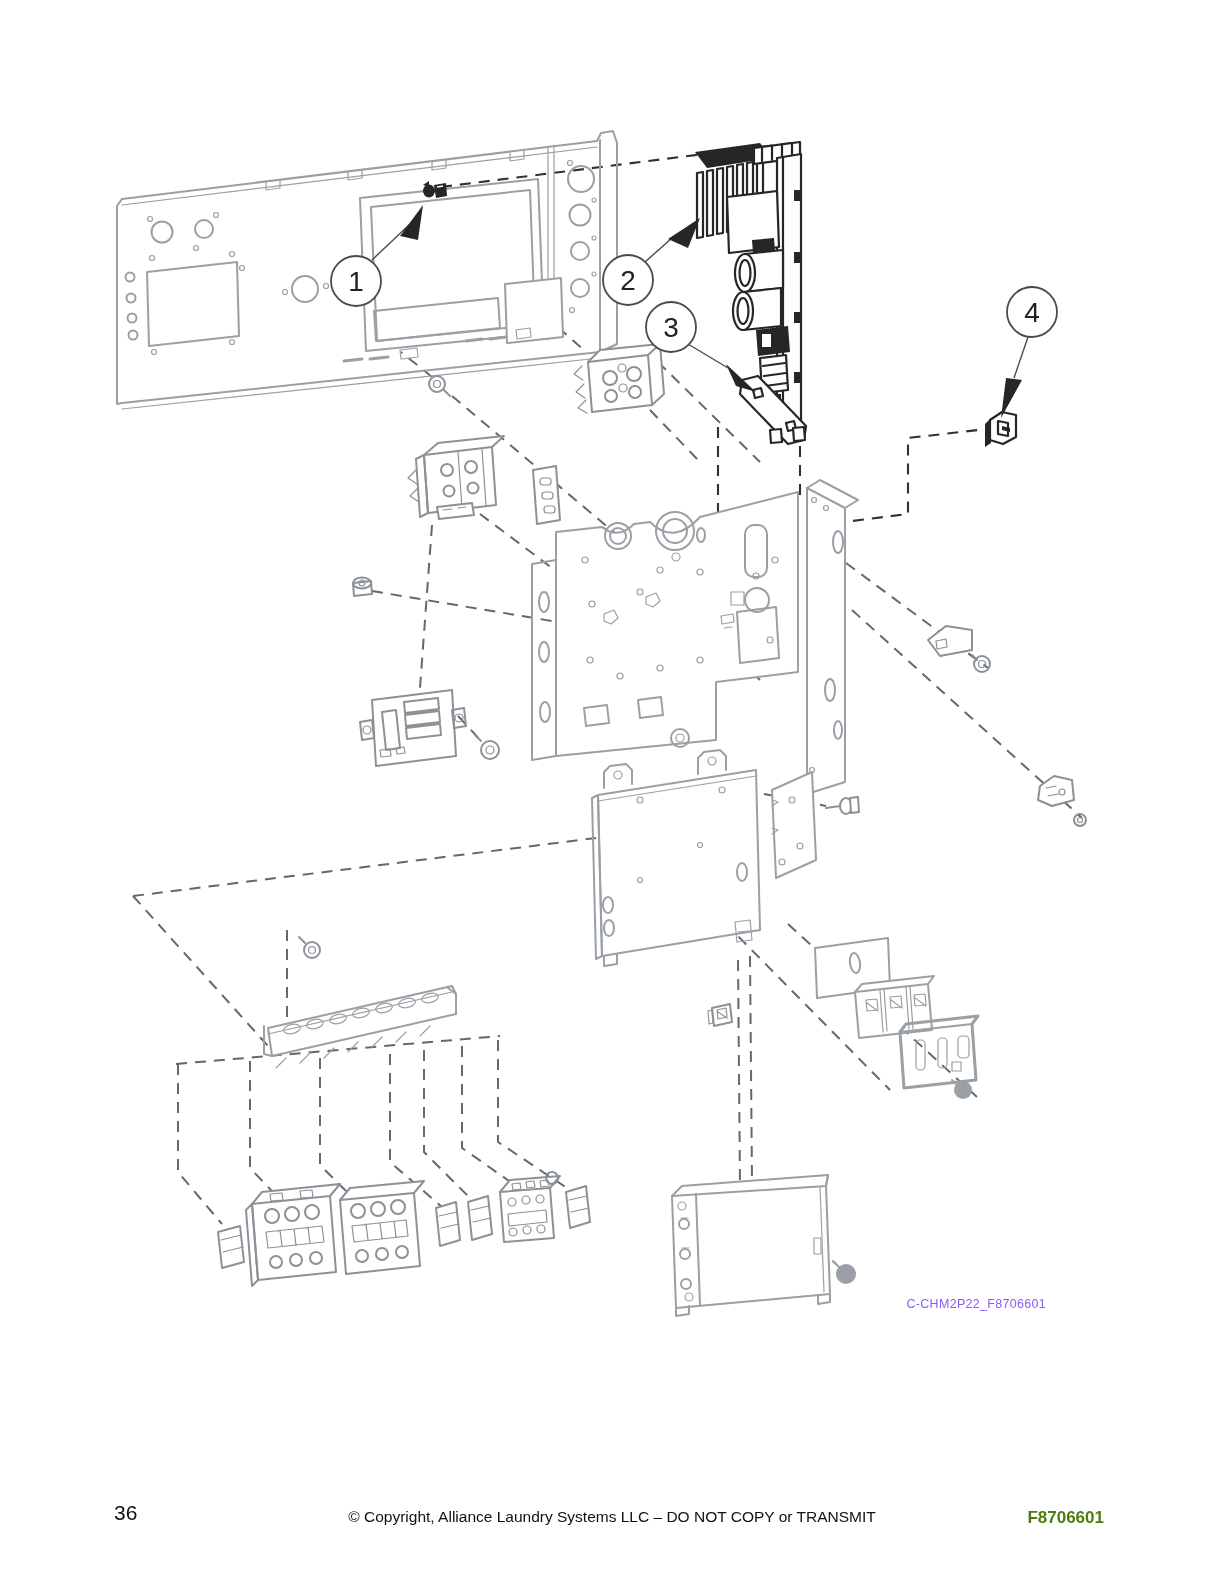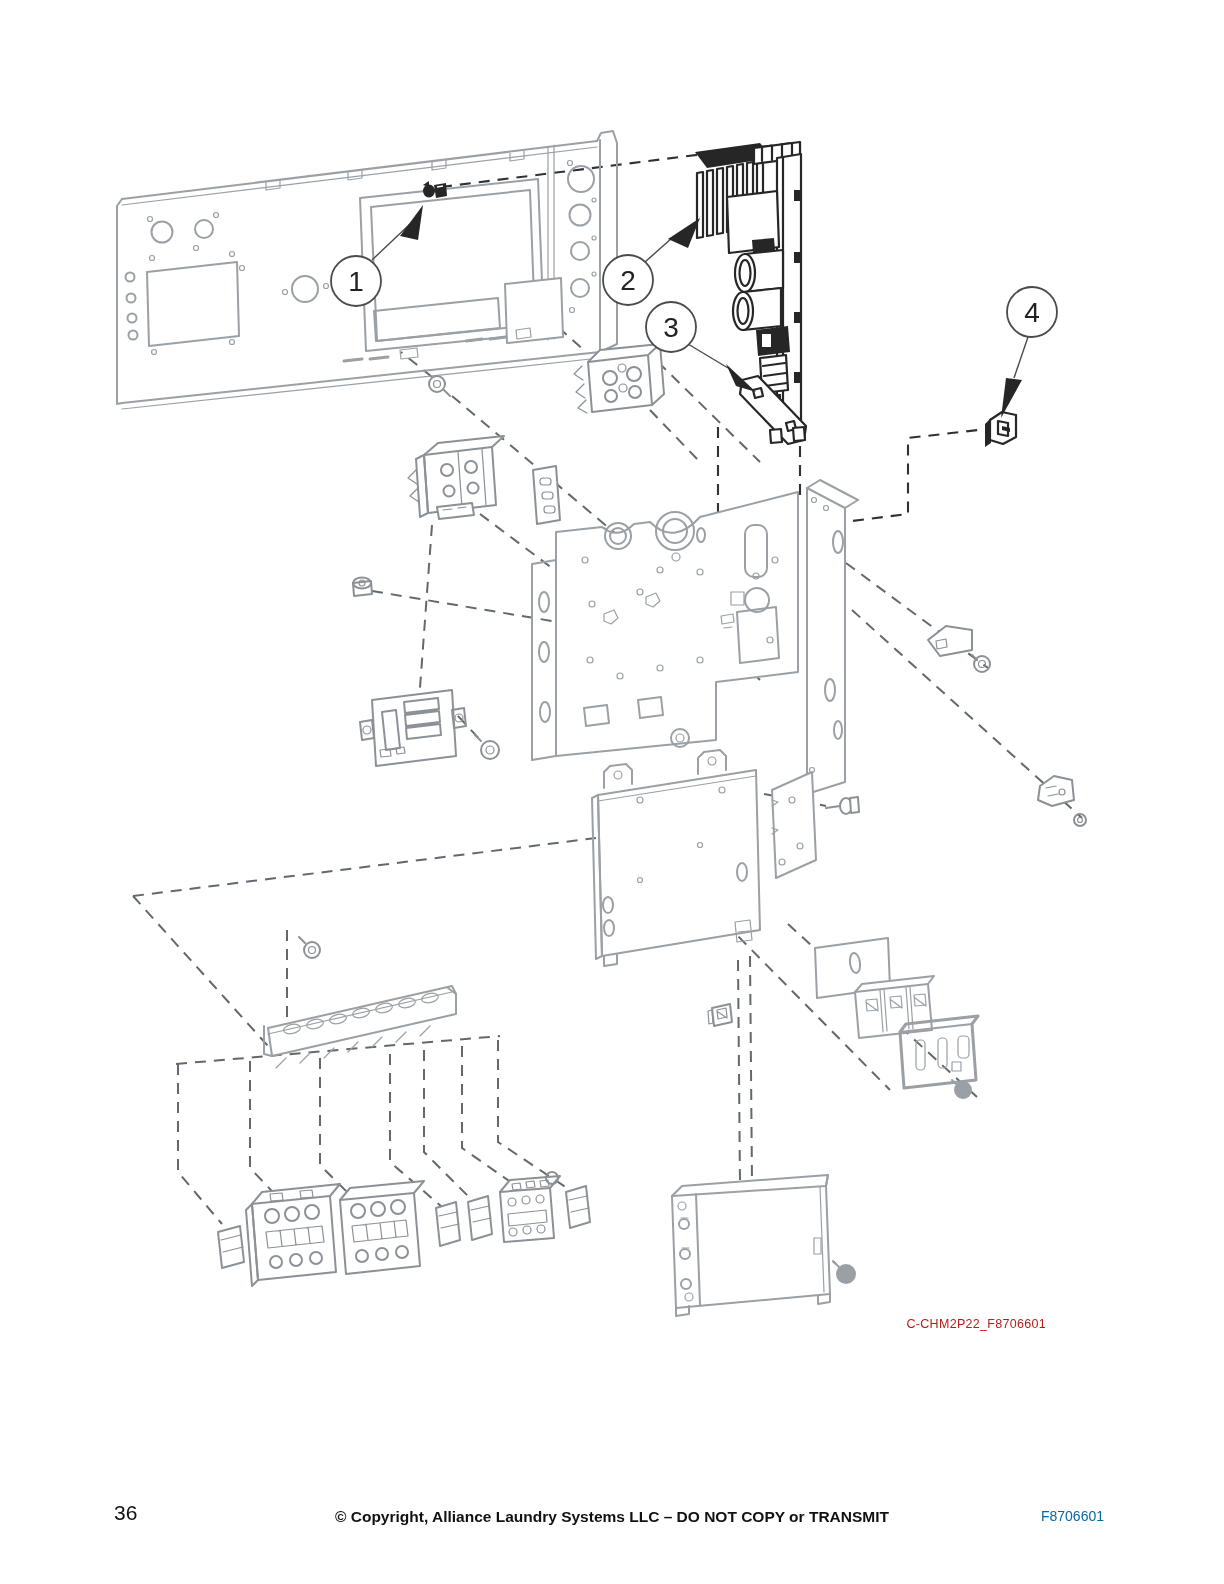--- a/index.html
+++ b/index.html
@@ -6,25 +6,25 @@
   .page {
     position:relative; width:1224px; height:1584px; background:#ffffff;
     font-family:"Liberation Sans", sans-serif; overflow:hidden;
   }
   .page-title {
     position:absolute; top:62px; left:0; right:0; text-align:center;
     font-weight:bold; font-size:31px; color:#000;
   }
   .diagram-code {
     position:absolute; top:1297px; left:746px; width:300px; text-align:right;
-    font-size:12.5px; color:#b91c1c; letter-spacing:.3px;margin-top:20px;
+    font-size:12.5px; color:#8b5cf6; letter-spacing:.3px;
   }
   .footer-page-number { position:absolute; left:114px; top:1501px; font-size:21px; color:#111; }
-  .footer-copyright  { position:absolute; left:0; right:0; top:1508px; text-align:center; font-size:15.5px; color:#111;font-weight:bold; }
-  .footer-doc-number { position:absolute; right:120px; top:1508px; font-size:14px; color:#0369a1; }
+  .footer-copyright  { position:absolute; left:0; right:0; top:1508px; text-align:center; font-size:15.5px; color:#111; }
+  .footer-doc-number { position:absolute; right:120px; top:1508px; font-size:17px; color:#4d7c0f;font-weight:bold; }
 
   svg { position:absolute; left:0; top:0; }
   
   .sg  { stroke:#9aa0a5; fill:none;    stroke-width:2;   stroke-linejoin:round; stroke-linecap:round; }
   .sgf { stroke:#9aa0a5; fill:#ffffff; stroke-width:2;   stroke-linejoin:round; }
   .sg2 { stroke:#8b9196; fill:none;    stroke-width:2;   stroke-linejoin:round; stroke-linecap:round; }
   .sg2f{ stroke:#8b9196; fill:#ffffff; stroke-width:2;   stroke-linejoin:round; }
   .thin{ stroke-width:1.2; }
   .thk { stroke-width:3; }
   

